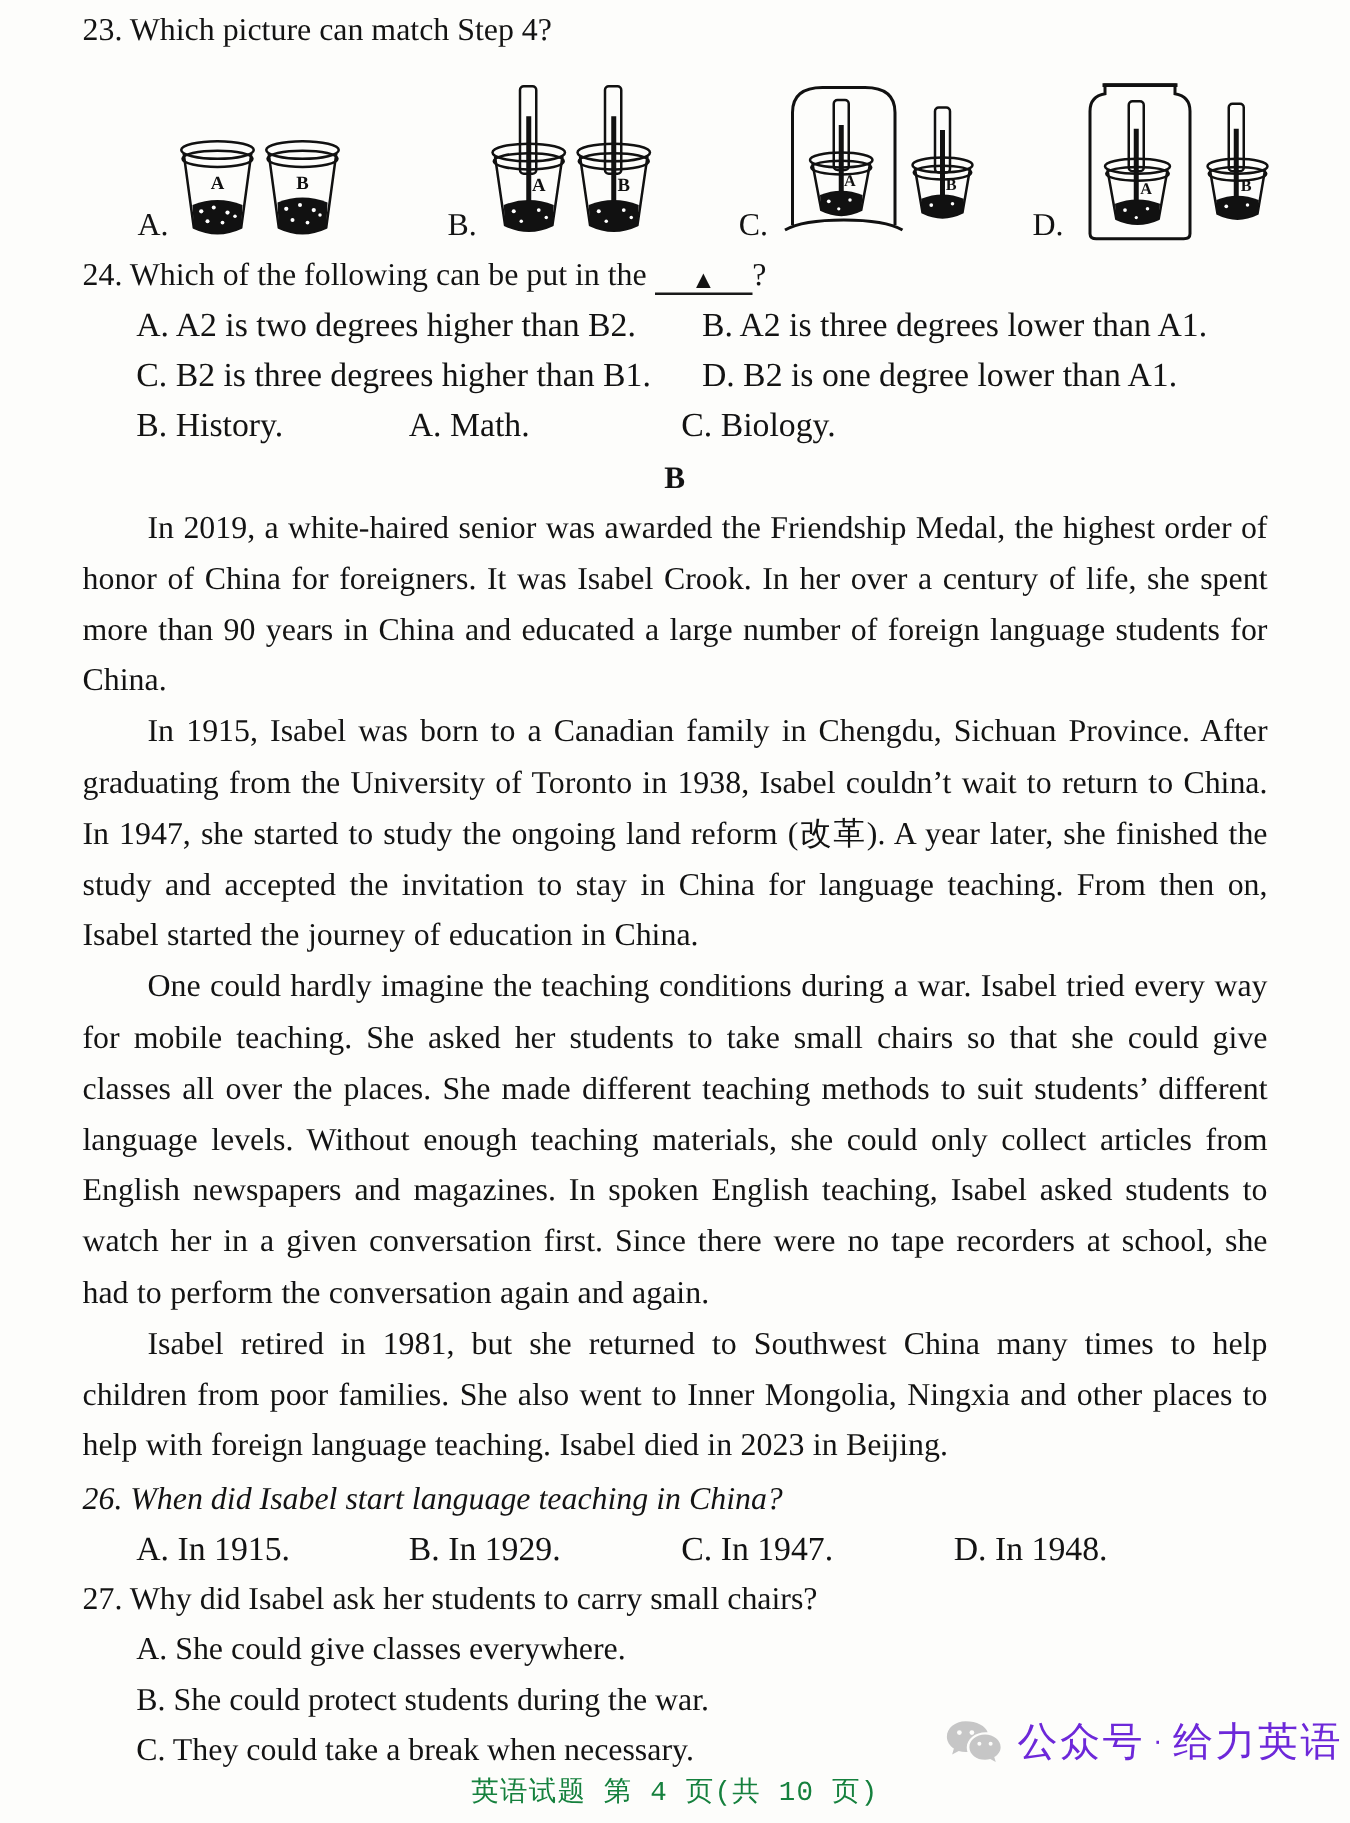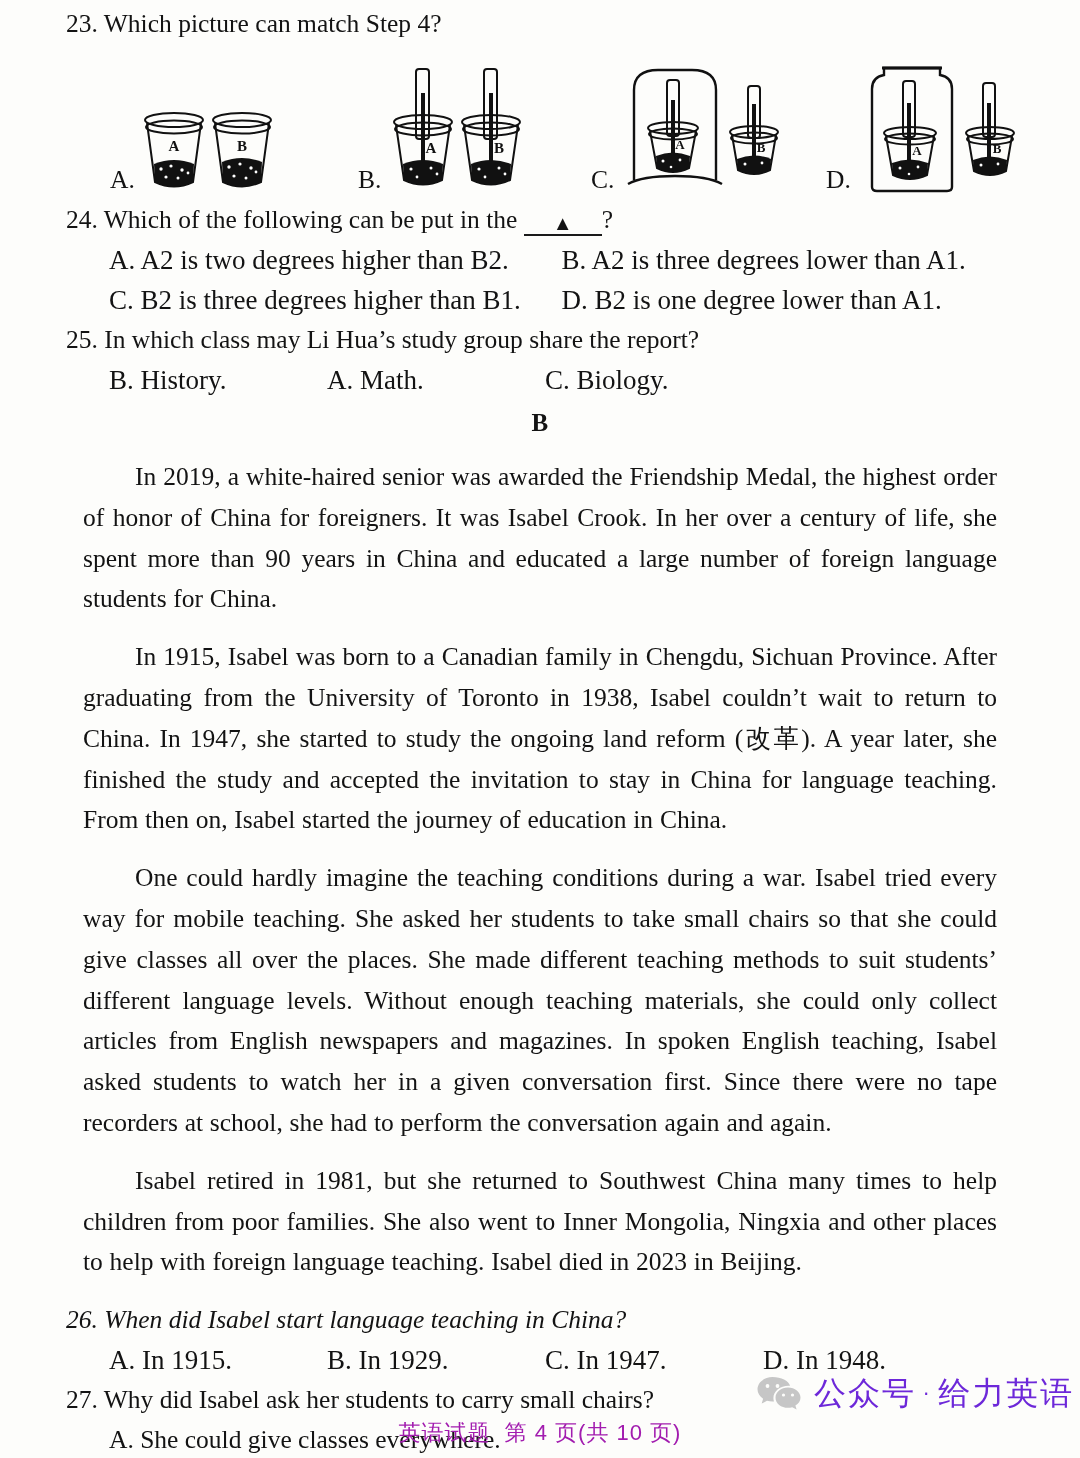--- a/index.html
+++ b/index.html
@@ -56,21 +56,21 @@
     margin-bottom: 2px;
     letter-spacing: .5px;
   }
 
   .para {
     font-size: 25.5px;
     line-height: 40.8px;
     text-align: justify;
     text-align-last: left;
     text-indent: 52px;
-    margin: 17px;
+    margin: 0;
     word-spacing: 0.4px;
   }
 
   
   .blank-marker {
     display: inline-block;
     position: relative;
     width: 78px;
     border-bottom: 2px solid #1a1a1a;
     text-align: center;
@@ -103,22 +103,22 @@
   .fig-art { display: block; }
 
   
   .footer {
     position: absolute;
     left: 0;
     right: 0;
     top: 1418px;
     text-align: center;
     font-size: 22px;
-    font-family: Liberation Sans, sans-serif;
-    color: #a21caf;
+    font-family: Liberation Mono, monospace;
+    color: #15803d;
     letter-spacing: 1px;
   }
   .footer .sep { display: inline-block; width: 14px; }
 
   
   .watermark {
     position: absolute;
     left: 756px;
     top: 1372px;
     display: flex;
@@ -306,21 +306,20 @@
     </div>
     <div class="opts-row opt-2col">
       <span class="opt">A. A2 is two degrees higher than B2.</span>
       <span class="opt">B. A2 is three degrees lower than A1.</span>
     </div>
     <div class="opts-row opt-2col">
       <span class="opt">C. B2 is three degrees higher than B1.</span>
       <span class="opt">D. B2 is one degree lower than A1.</span>
     </div>
 
-    <div class="q-num-line">25. In which class may Li Hua’s study group share the report?</div>
     <div class="opts-row opt-4col">
       <span class="opt">B. History.</span>
       <span class="opt">A. Math.</span>
       <span class="opt">C. Biology.</span>
     </div>
 
     <div class="section-letter">B</div>
 
     <p class="para">In 2019, a white-haired senior was awarded the Friendship Medal, the highest order of honor of China for foreigners. It was Isabel Crook. In her over a century of life, she spent more than 90 years in China and educated a large number of foreign language students for China.</p>
     <p class="para">In 1915, Isabel was born to a Canadian family in Chengdu, Sichuan Province. After graduating from the University of Toronto in 1938, Isabel couldn’t wait to return to China. In 1947, she started to study the ongoing land reform (改革). A year later, she finished the study and accepted the invitation to stay in China for language teaching. From then on, Isabel started the journey of education in China.</p>
@@ -331,20 +330,21 @@
     <div class="opts-row opt-4col">
       <span class="opt">A. In 1915.</span>
       <span class="opt">B. In 1929.</span>
       <span class="opt">C. In 1947.</span>
       <span class="opt">D. In 1948.</span>
     </div>
 
     <div class="q-num-line">27. Why did Isabel ask her students to carry small chairs?</div>
     <div class="opt-stack">
       <div>A. She could give classes everywhere.</div>
+      <div>B. She could protect students during the war.</div>
       <div>C. They could take a break when necessary.</div>
 
     </div>
 
   </div>
 
   <div class="watermark">
     <svg class="wm-icon" width="46" height="38" viewBox="0 0 46 38">
       <g fill="#c6c6c6">
         <path d="M16.5 2C8 2 1.5 7.6 1.5 14.3c0 3.8 2.2 7.2 5.6 9.4L5.7 28.6l5.3-2.8c1.7.5 3.6.8 5.5.8 .5 0 1 0 1.5-.1 -.4-1.1-.6-2.3-.6-3.5 0-6.8 6.8-12.3 15.2-12.3 .5 0 1 0 1.5.1C32.6 5.9 25.4 2 16.5 2z"></path>

